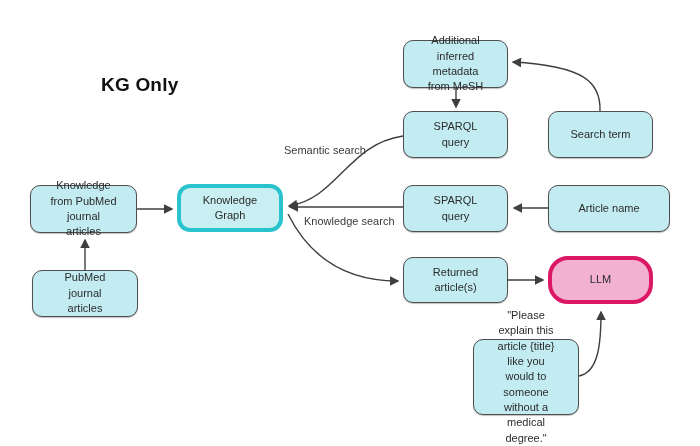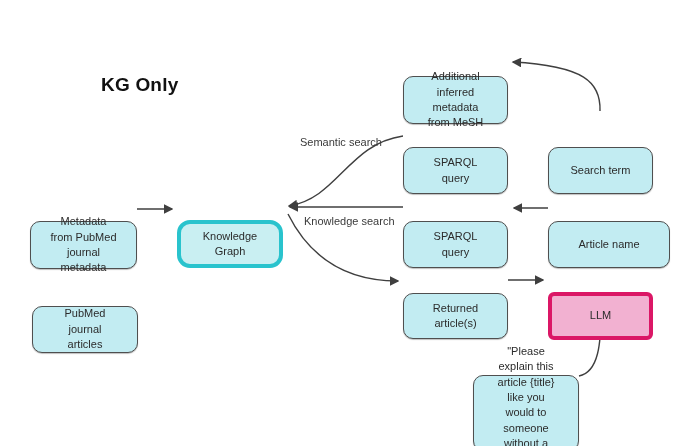--- a/index.html
+++ b/index.html
@@ -29,50 +29,49 @@
     text-align: center;
     box-sizing: border-box;
     font-size: 11px;
     line-height: 1.4;
     color: #2b2b2b;
     background: var(--box-fill, #c2ecf2);
     border: 1.5px solid #4f4f4f;
     border-radius: 10px;
     padding: 4px 18px;
     box-shadow: 0 1px 1px rgba(0,0,0,0.25);
-    margin-top: 36px;
   }
   .node.kg {
     background: var(--kg-fill, #c9eff2);
     border: 4px solid var(--kg-border, #29c3cd);
     border-radius: 13px;
     box-shadow: none;
   }
   .node.llm {
     background: var(--llm-fill, #f2b1d1);
     border: 4px solid var(--llm-border, #db1766);
-    border-radius: 6px;
+    border-radius: 20px;
     box-shadow: none;
   }
   .diagram-title {
     position: absolute;
     left: 101px;
     top: 74px;
     font-size: 19px;
     color: #111111;
     letter-spacing: 0.2px;
     font-weight: bold;
   }
   .edge-label {
     position: absolute;
     font-size: 11px;
     color: #3a3a3a;
     white-space: nowrap;
   }
-  .edge-label.semantic { left: 284px; top: 136px; margin-left: 16px; }
+  .edge-label.semantic { left: 284px; top: 144px; }
   .edge-label.similarity { left: 304px; top: 215px; }
 </style>
 </head>
 <body>
 
 <div id="canvas">
 
   <svg id="edges" viewBox="0 0 700 446" xmlns="http://www.w3.org/2000/svg">
     <defs>
       <marker id="arrowhead" viewBox="0 0 10 10" refX="8.5" refY="5" markerWidth="7" markerHeight="7" orient="auto-start-reverse">
@@ -89,21 +88,21 @@
     <path class="edge" d="M 288 214 C 312 262 352 281 398 281" marker-end="url(#arrowhead)"></path>
     <path class="edge" d="M 508 280 L 543 280" marker-end="url(#arrowhead)"></path>
     <path class="edge" d="M 579 376 C 599 372 601 342 601 312" marker-end="url(#arrowhead)"></path>
   </svg>
 
   <div class="diagram-title">KG Only</div>
 
   <div class="edge-label semantic">Semantic search</div>
   <div class="edge-label similarity">Knowledge search</div>
 
-  <div class="node" style="left:30px; top:185px; width:107px; height:48px;">Metadata from PubMed journal metadata</div>
+  <div class="node" style="left:30px; top:185px; width:107px; height:48px;">Knowledge from PubMed journal articles</div>
 
   <div class="node" style="left:32px; top:270px; width:106px; height:47px;">PubMed journal articles</div>
 
   <div class="node kg" style="left:177px; top:184px; width:106px; height:48px;">Knowledge Graph</div>
 
   <div class="node" style="left:403px; top:40px; width:105px; height:48px;">Additional inferred metadata from MeSH</div>
 
   <div class="node" style="left:403px; top:111px; width:105px; height:47px;">SPARQL query</div>
 
   <div class="node" style="left:548px; top:111px; width:105px; height:47px;text-align:right;">Search term</div>

